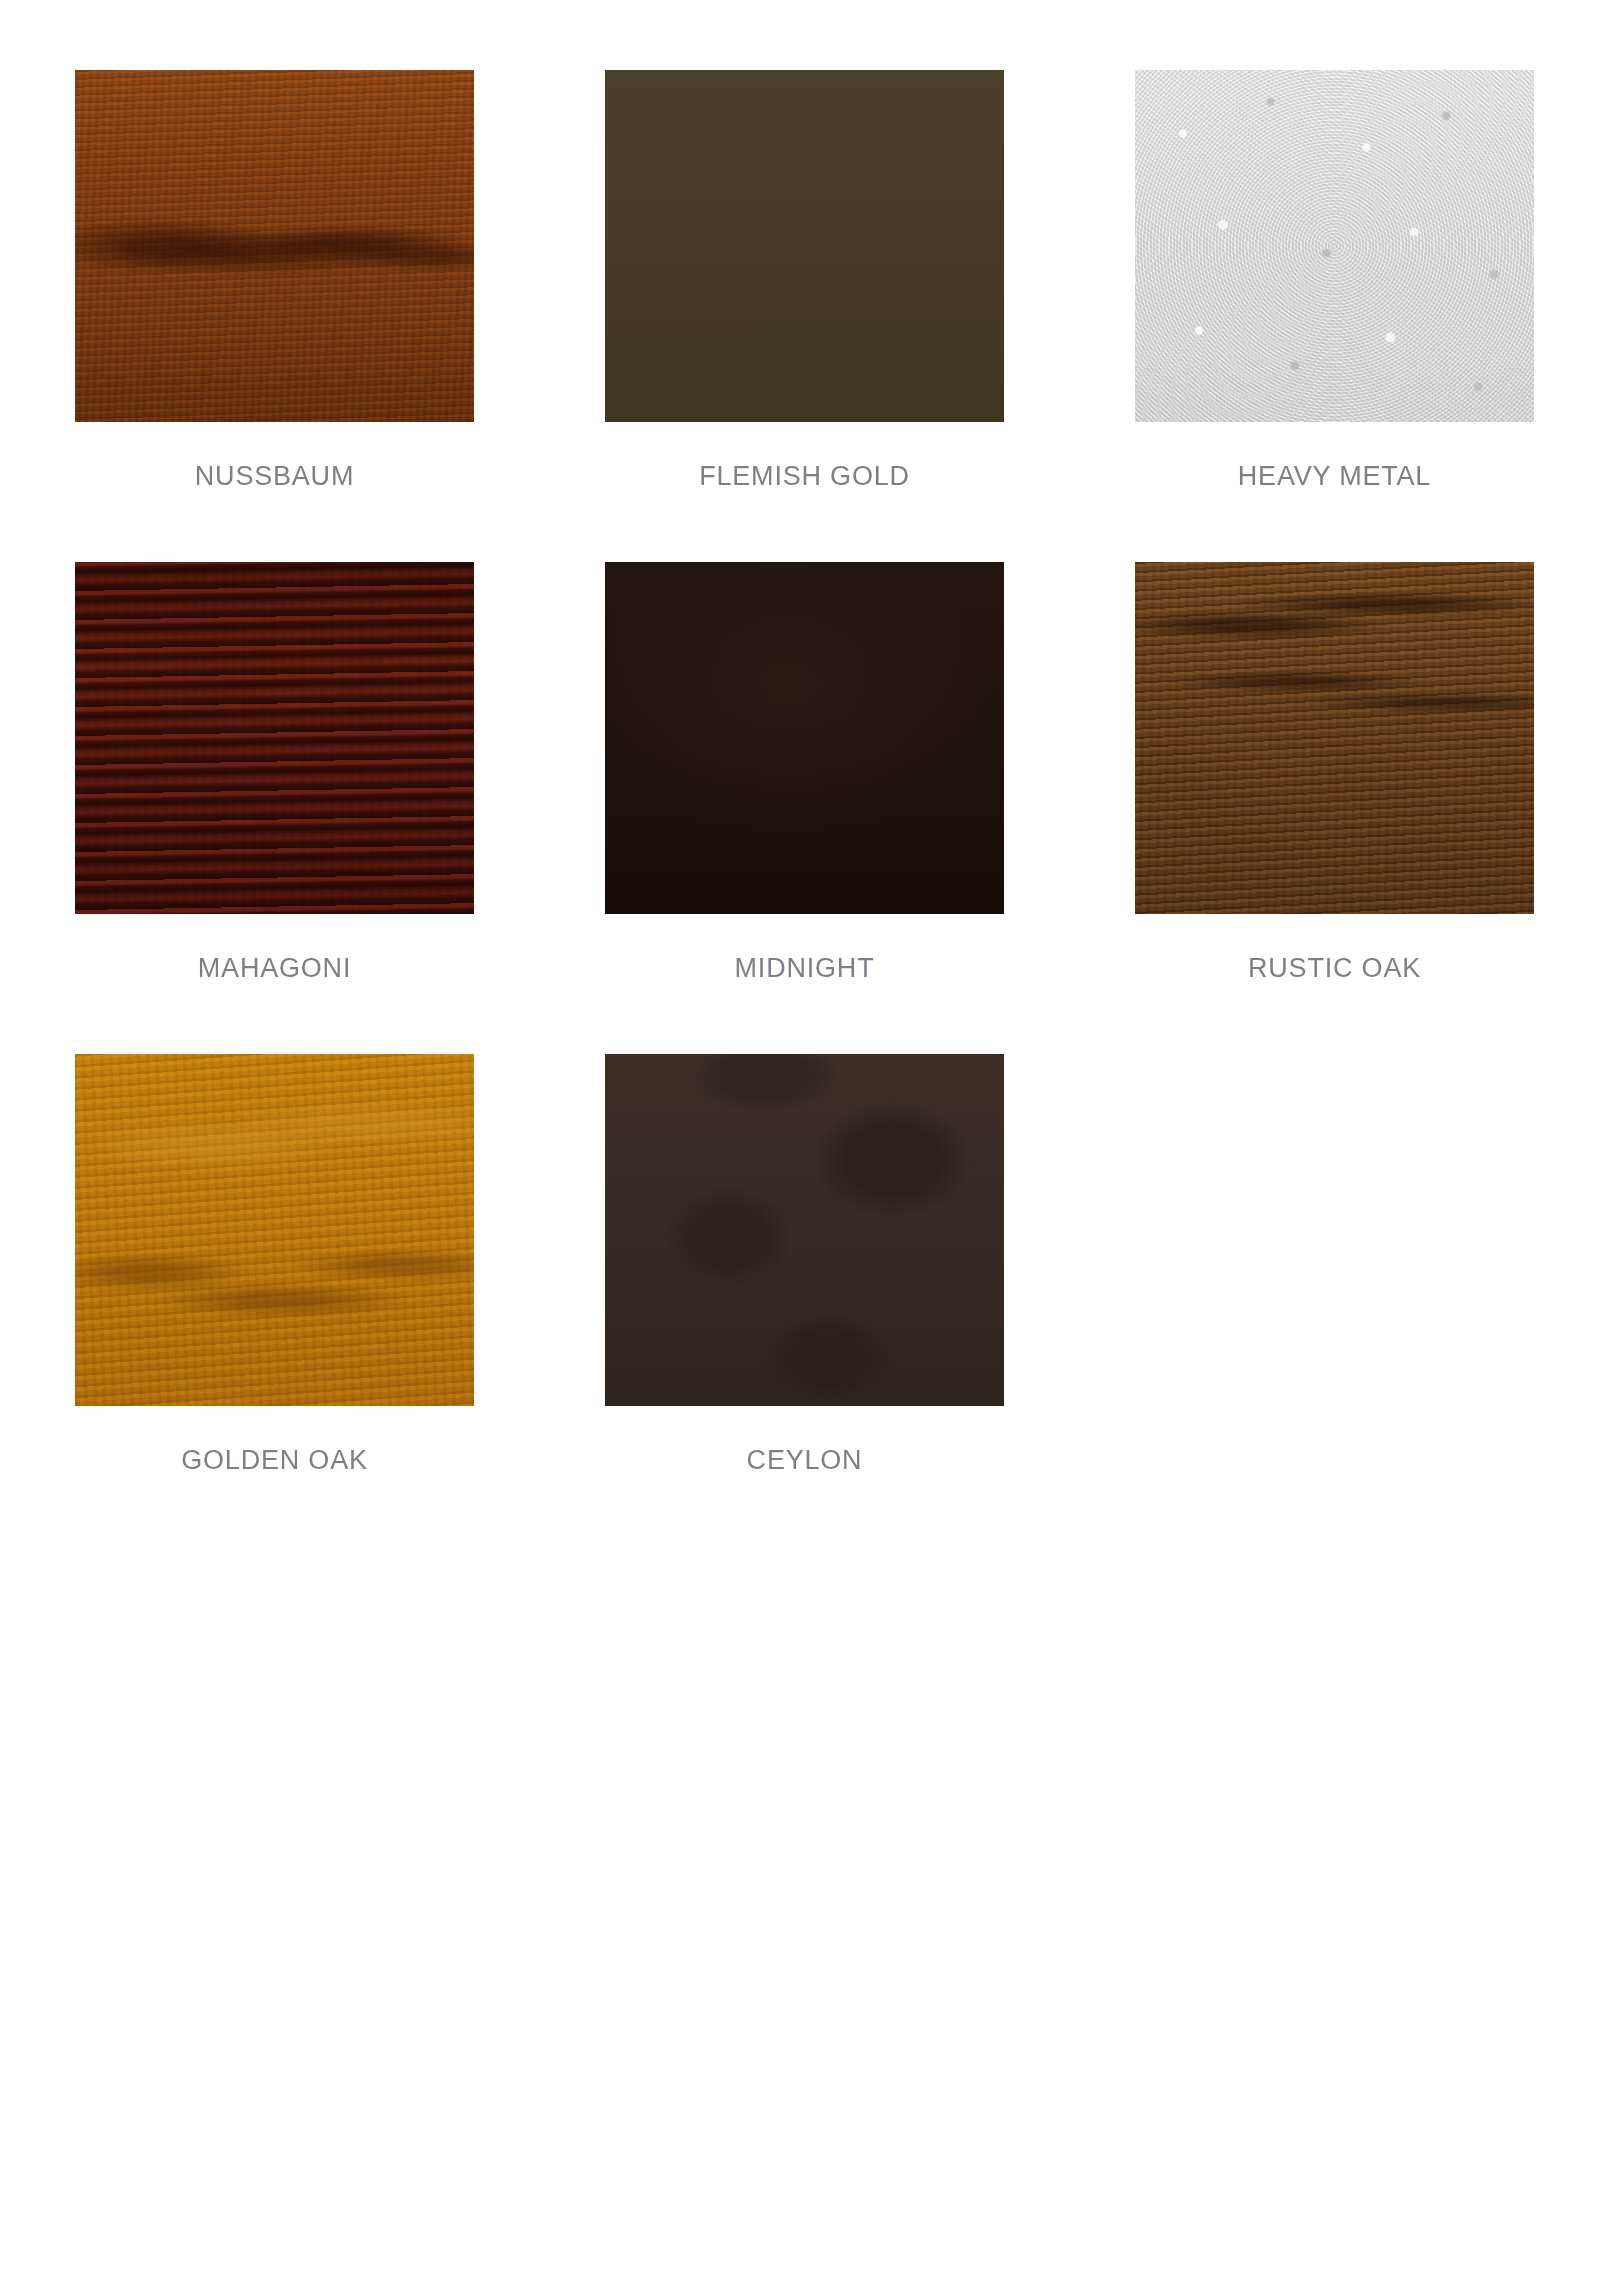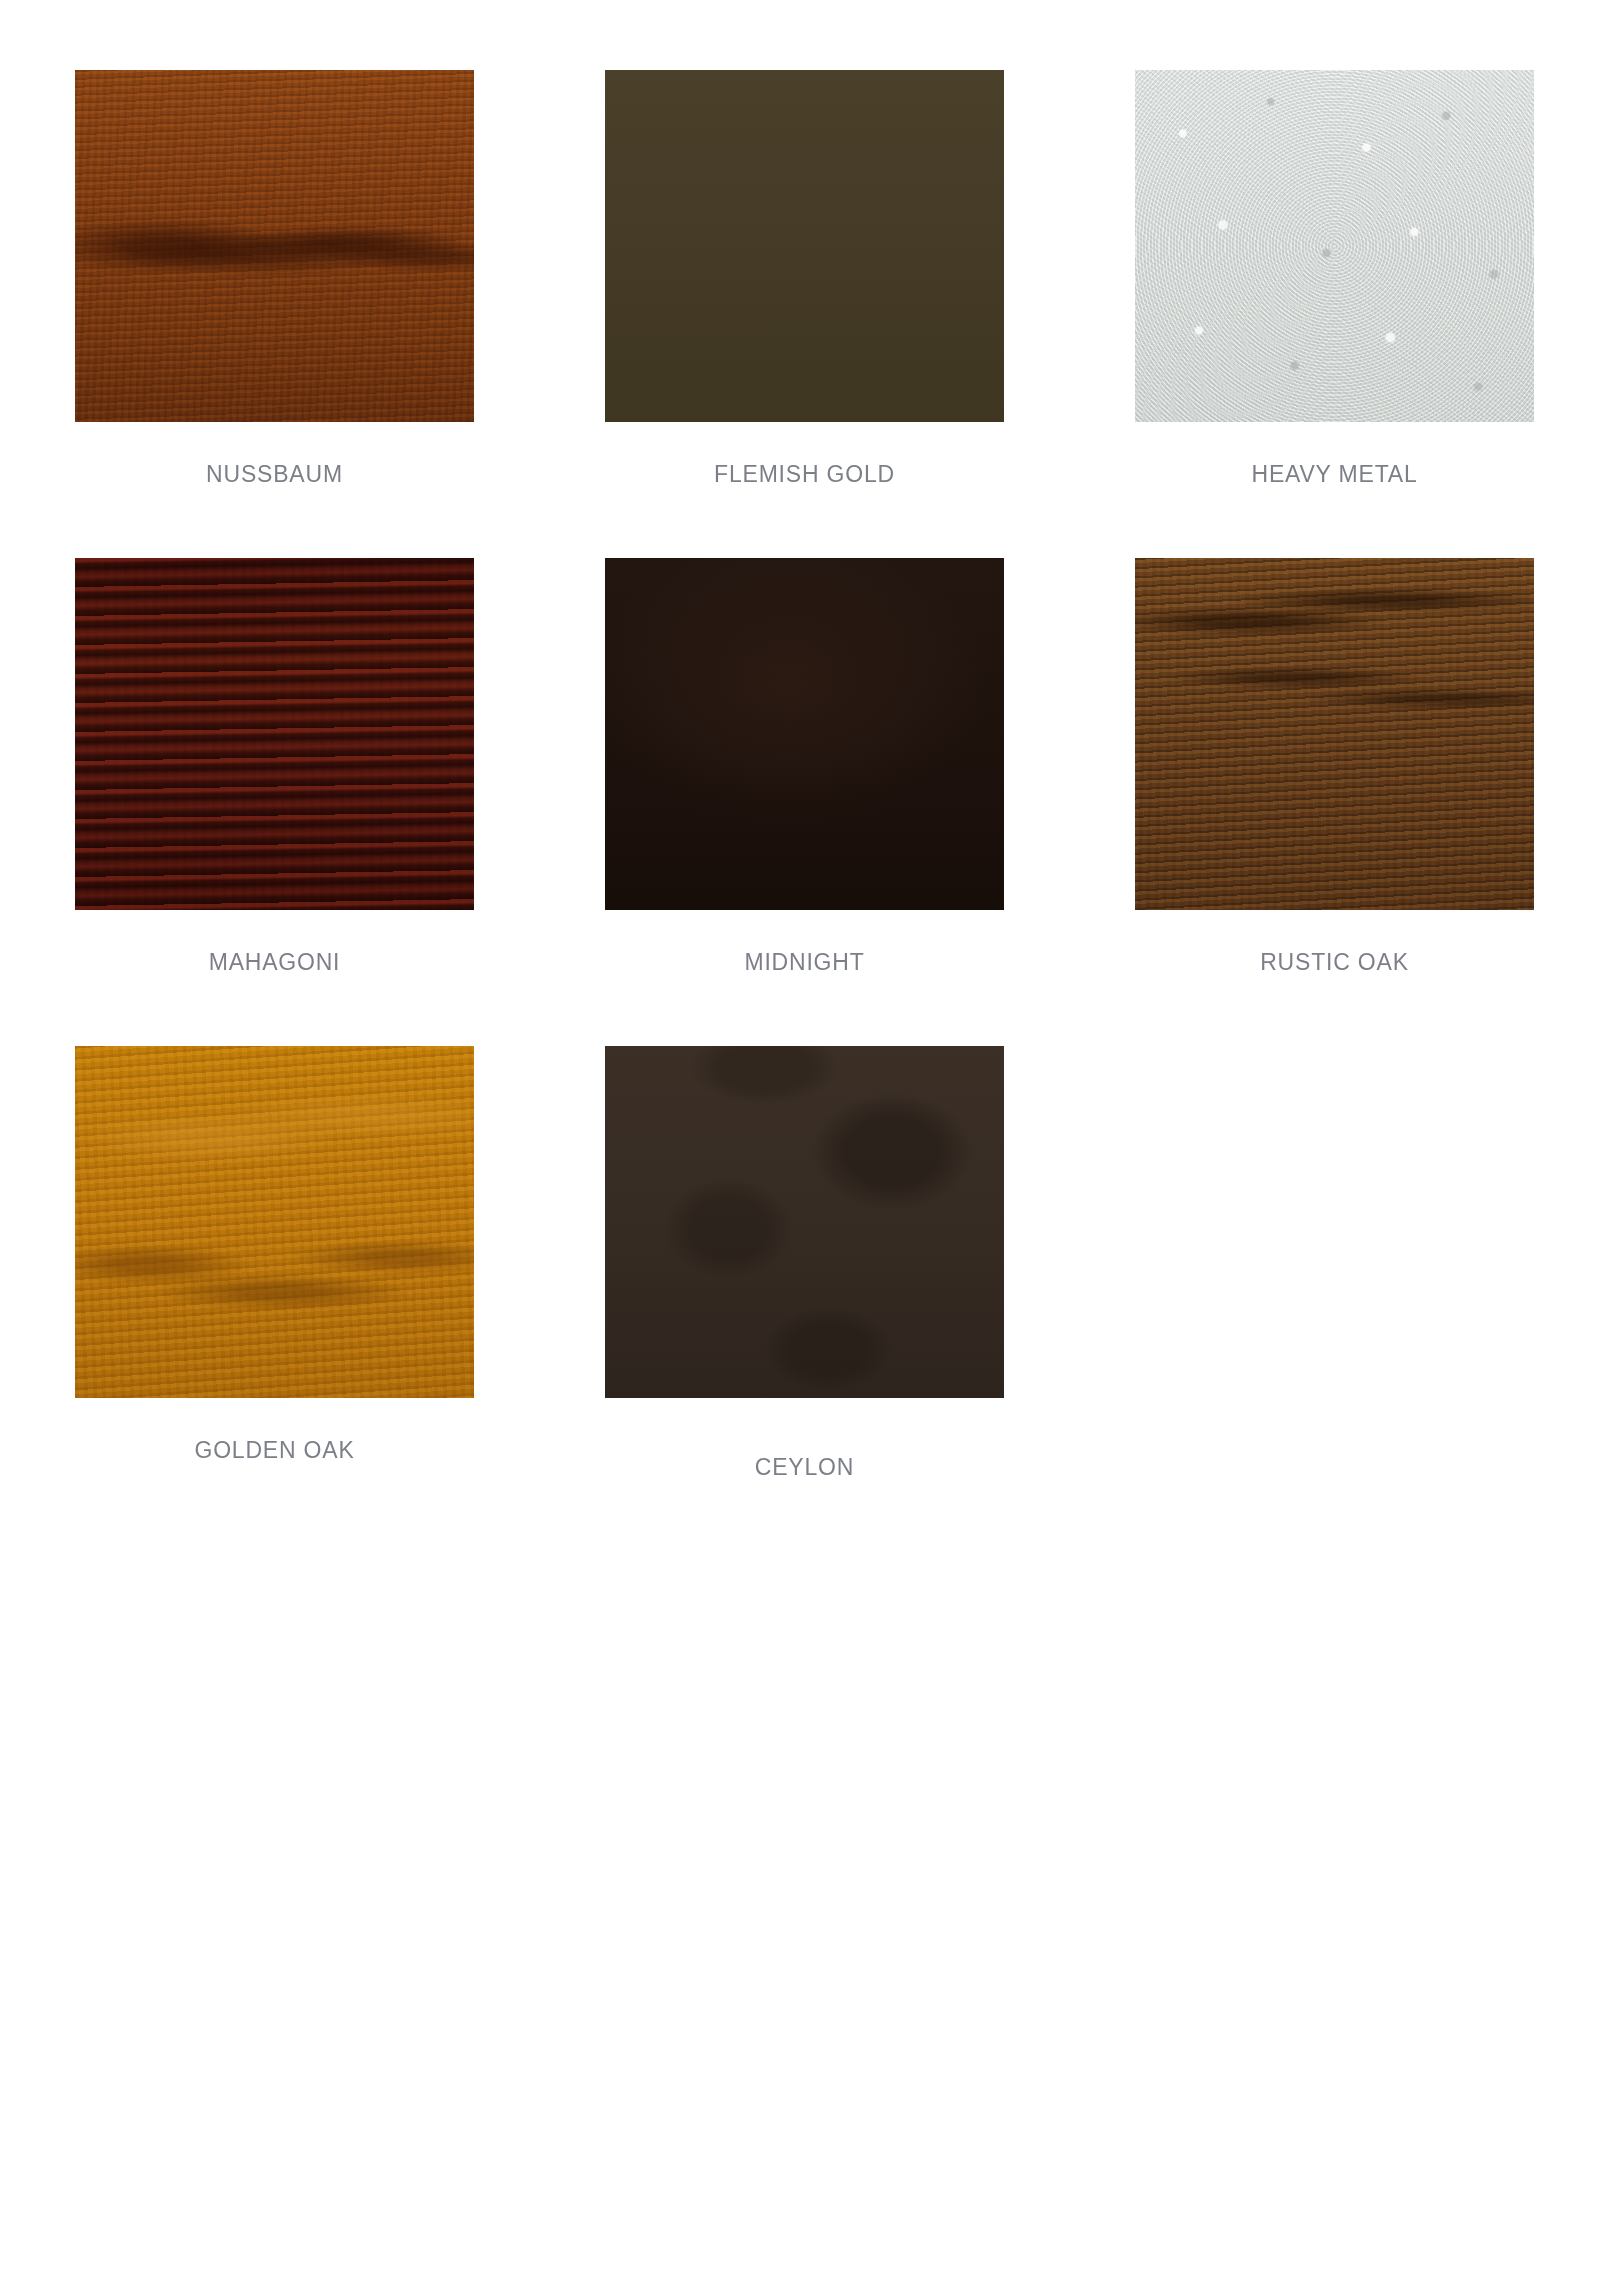--- a/index.html
+++ b/index.html
@@ -38,39 +38,38 @@
   .cell {
     width: 399px;
     display: flex;
     flex-direction: column;
     align-items: center;
   }
 
   
   .cell.col2-only {
     grid-column: 2;
-    gap: 17px;
   }
 
   .swatch {
     position: relative;
     width: 399px;
     height: 352px;
     overflow: hidden;
     background: #888;
   }
 
   .swatch .tex {
     position: absolute;
     inset: 0;
   }
 
   .label {
     margin-top: 41px;
-    font-size: 23px;
+    font-size: 27px;
     letter-spacing: 0.8px;
     color: #7c7f88;
     font-weight: 400;
     text-align: center;
     line-height: 1;
     white-space: nowrap;
   }
 
   
 

